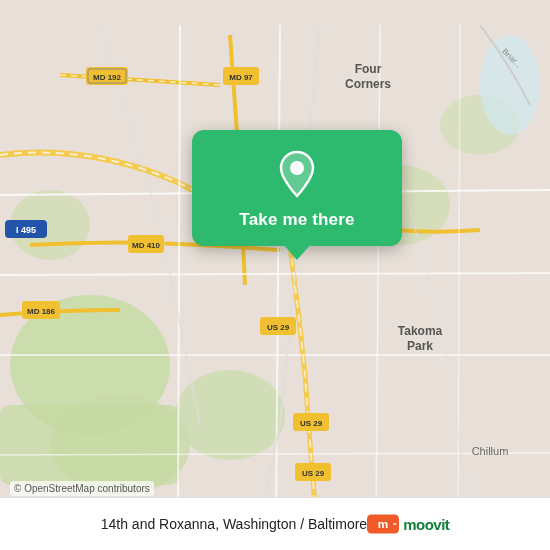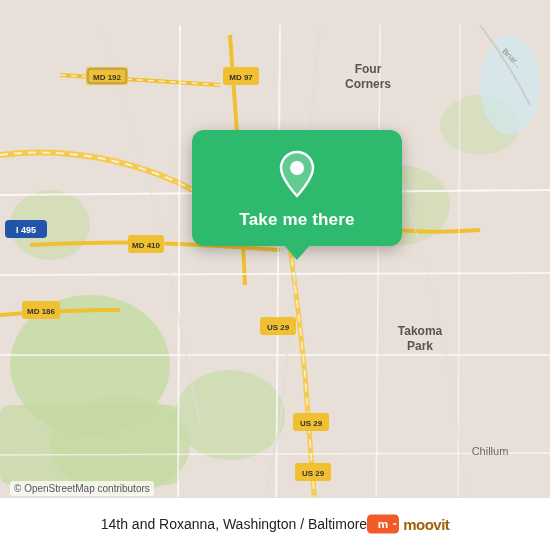--- a/index.html
+++ b/index.html
@@ -230,17 +230,17 @@
 
     <div id="moovit-logo">
       <svg id="moovit-m" width="38" height="22" viewBox="0 0 60 36" xmlns="http://www.w3.org/2000/svg">
 
         <rect width="60" height="36" rx="8" fill="#f15a29"></rect>
 
         <text x="30" y="26" text-anchor="middle" font-size="22" fill="#fff" font-weight="bold" font-family="Arial">m</text>
 
         <path d="M48,18 Q52,14 56,18 Q52,22 48,18Z" fill="#fff" opacity="0.9"></path>
       </svg>
-      <span style="font-size:15px;font-weight:700;color:#a16207;letter-spacing:-0.5px;">moovit</span>
+      <span style="font-size:15px;font-weight:700;color:#15803d;letter-spacing:-0.5px;">moovit</span>
     </div>
   </div>
 
 </div>
 
 </body></html>

